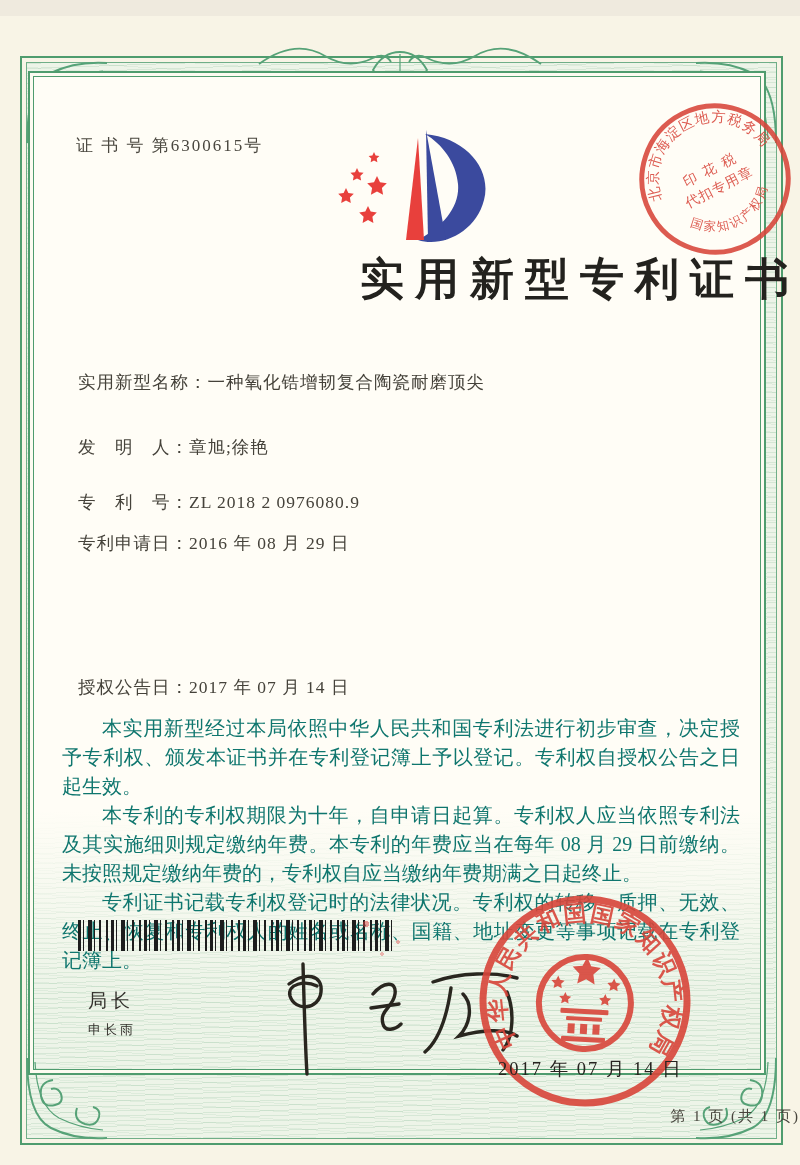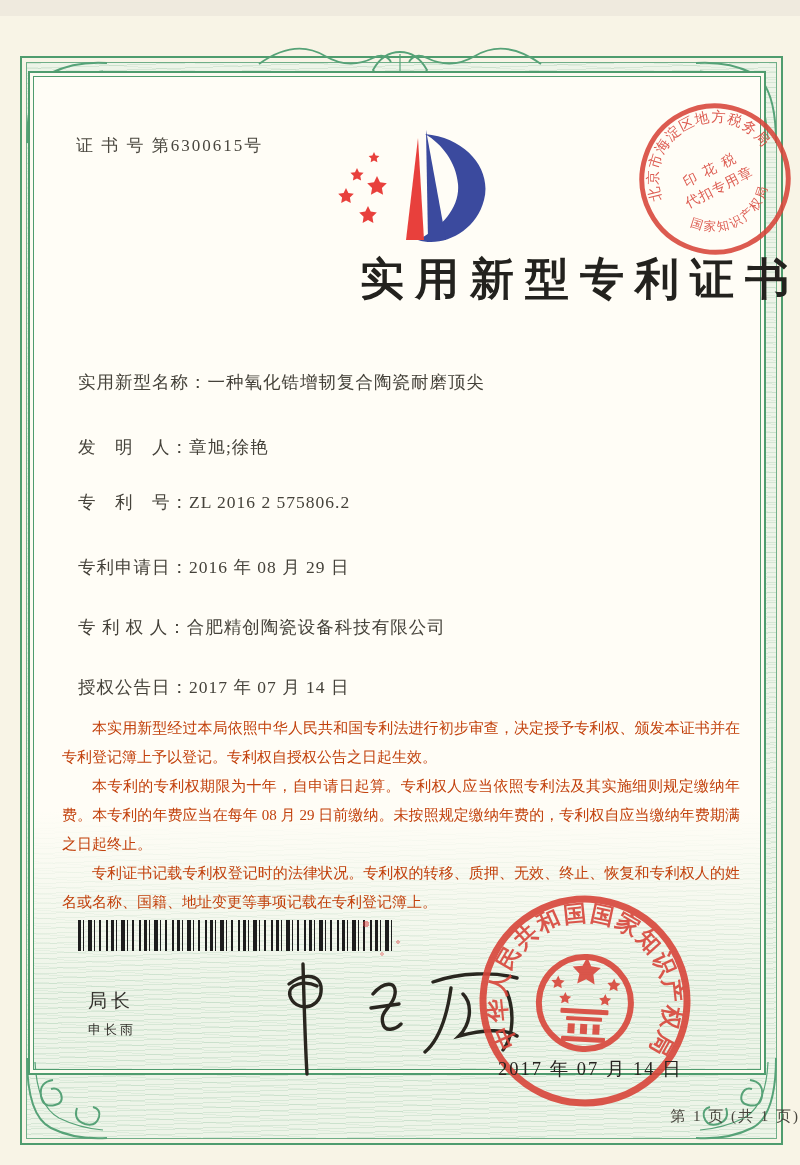--- a/index.html
+++ b/index.html
@@ -33,23 +33,23 @@
   
   .cert-no{position:absolute;left:76px;top:118px;font-size:17px;letter-spacing:2px;color:#4a473f;}
   .logo{position:absolute;left:332px;top:106px;width:158px;height:124px;}
   .tax-seal{position:absolute;left:636px;top:84px;width:158px;height:158px;transform:rotate(-27deg);opacity:.88;}
   .title{
     position:absolute;left:0;top:234px;width:800px;text-align:right;
     font-size:44px;font-weight:bold;letter-spacing:11px;color:#23221e;
   }
   
   .field{position:absolute;left:78px;width:640px;font-size:17.5px;letter-spacing:1px;color:#45423a;white-space:nowrap;}
-  .f0{top:354px}.f1{top:419px}.f2{top:474px}.f3{top:539px}.f4{top:599px}.f5{top:659px}
-  
-  .paras{position:absolute;left:62px;top:698px;width:678px;font-size:15px;line-height:29px;color:#c2410c;text-align:justify;}
+  .f0{top:354px}.f1{top:419px}.f2{top:474px}.f3{top:515px}.f4{top:599px}.f5{top:659px}
+  
+  .paras{position:absolute;left:62px;top:698px;width:678px;font-size:20px;line-height:29px;color:#0f766e;text-align:justify;}
   .paras p{margin:0;text-indent:2em;}
   
   .barcode{
     position:absolute;left:78px;top:904px;width:314px;height:31px;
     background-image:repeating-linear-gradient(90deg,
       #1d1d1d 0 3px, transparent 3px 5px,
       #1d1d1d 5px 6px, transparent 6px 10px,
       #1d1d1d 10px 14px, transparent 14px 16px,
       #1d1d1d 16px 17px, transparent 17px 21px,
       #1d1d1d 21px 23px, transparent 23px 28px,
@@ -147,23 +147,22 @@
       <textPath href="#taxBot" startOffset="50%" text-anchor="middle">国家知识产权局</textPath>
     </text>
     <text x="80" y="74" font-size="14" fill="#d8453a" text-anchor="middle" letter-spacing="2">印 花 税</text>
     <text x="80" y="94" font-size="14" fill="#d8453a" text-anchor="middle" letter-spacing="1">代扣专用章</text>
   </svg>
 
   <div class="title">实用新型专利证书</div>
 
   <div class="field f0"><span>实用新型名称：</span><span>一种氧化锆增韧复合陶瓷耐磨顶尖</span></div>
   <div class="field f1"><span>发　明　人：</span><span>章旭;徐艳</span></div>
-  <div class="field f2"><span>专　利　号：</span><span>ZL 2016 2 575806.2</span></div>
+  <div class="field f2"><span>专　利　号：</span><span>ZL 2018 2 0976080.9</span></div>
   <div class="field f3"><span>专利申请日：</span><span>2016 年 08 月 29 日</span></div>
-  <div class="field f4"><span>专 利 权 人：</span><span>合肥精创陶瓷设备科技有限公司</span></div>
   <div class="field f5"><span>授权公告日：</span><span>2017 年 07 月 14 日</span></div>
 
   <div class="paras">
     <p>本实用新型经过本局依照中华人民共和国专利法进行初步审查，决定授予专利权、颁发本证书并在专利登记簿上予以登记。专利权自授权公告之日起生效。</p>
     <p>本专利的专利权期限为十年，自申请日起算。专利权人应当依照专利法及其实施细则规定缴纳年费。本专利的年费应当在每年 08 月 29 日前缴纳。未按照规定缴纳年费的，专利权自应当缴纳年费期满之日起终止。</p>
     <p>专利证书记载专利权登记时的法律状况。专利权的转移、质押、无效、终止、恢复和专利权人的姓名或名称、国籍、地址变更等事项记载在专利登记簿上。</p>
   </div>
 
   <div class="barcode"></div>
   <div class="speck"></div>

